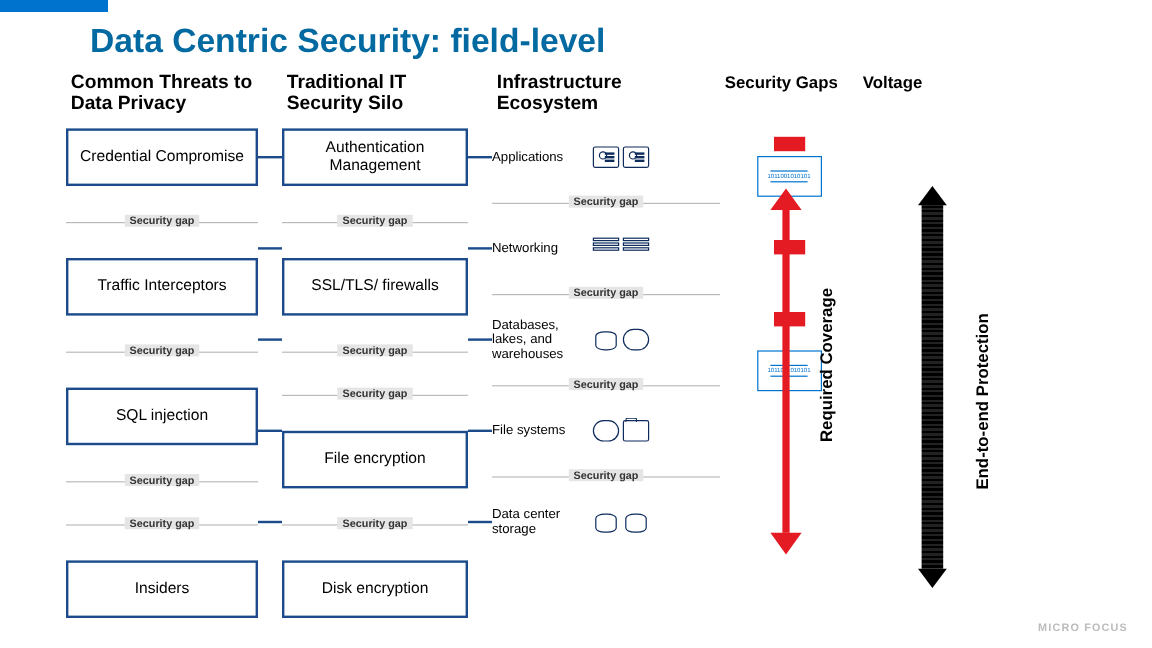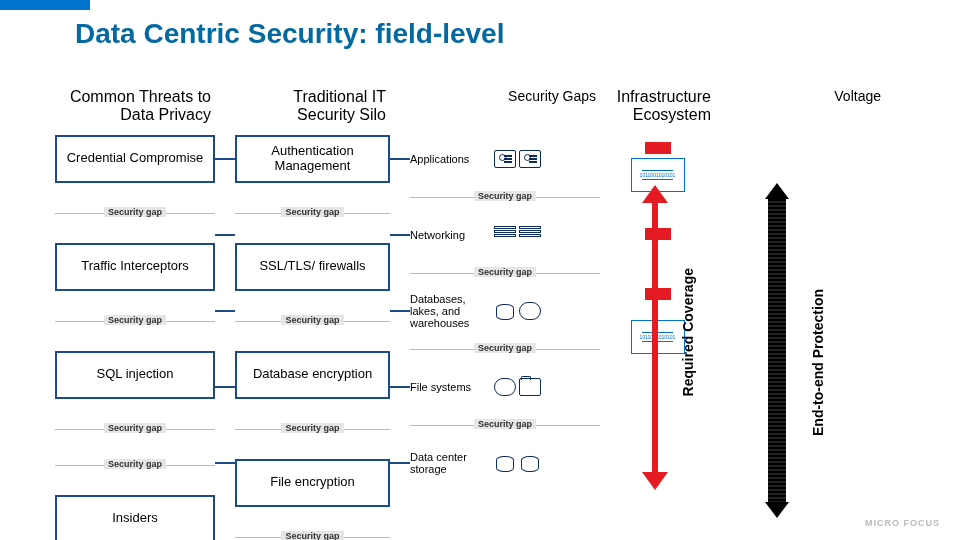--- a/index.html
+++ b/index.html
@@ -1,20 +1,20 @@
 <!DOCTYPE html>
 <html><head>
 <meta charset="utf-8">
 <style>
 * { box-sizing: border-box; margin: 0; padding: 0; }
 body { font-family: "Segoe UI", Arial, sans-serif; width: 960px; height: 540px; background: #fff; position: relative; color: #000; }
 .topbar { width: 90px; height: 10px; background: #0073cf; }
 .title { font-size: 28px; font-weight: 700; margin: 8px 0 10px 75px; color: #0369a1; }
 .grid { display: grid; grid-template-columns: 160px 20px 155px 20px 190px 115px 170px; margin-left: 55px; align-items: start; }
-.col-head { text-align: right; font-weight: 400; font-size: 16px; line-height: 1.15; padding: 0 4px 10px; margin-top: 28px; }
+.col-head { text-align: left; font-weight: 700; font-size: 16px; line-height: 1.15; padding: 0 4px 10px; }
 .col-head.small { font-size: 14px; }
 .box-col { display: flex; flex-direction: column; gap: 24px; }
 .box { border: 2px solid #1b4b8a; background: #fff; height: 48px; display: flex; align-items: center; justify-content: center; text-align: center; font-size: 13px; line-height: 1.15; padding: 2px 4px; }
 .gap-row { height: 12px; text-align: center; font-size: 9px; font-weight: 700; color: #333; position: relative; }
 .gap-row::before { content: ""; position: absolute; left: 0; right: 0; top: 50%; height: 1px; background: #bbb; }
 .gap-row span { background: #e5e5e5; padding: 0 4px; position: relative; }
 .connector { width: 20px; height: 48px; display: flex; align-items: center; }
 .connector-line { width: 100%; height: 2px; background: #1b4b8a; }
 .conn-stack { display: flex; flex-direction: column; gap: 8px; }
 .conn-gap { height: 12px; }
@@ -54,22 +54,22 @@
 <body>
 
 <div class="topbar"></div>
 <h1 class="title">Data Centric Security: field-level</h1>
 
 <div class="grid">
   <div class="col-head">Common Threats to Data Privacy</div>
   <div></div>
   <div class="col-head">Traditional IT Security Silo</div>
   <div></div>
+  <div class="col-head">Infrastructure Ecosystem</div>
   <div class="col-head small">Security Gaps</div>
-  <div class="col-head">Infrastructure Ecosystem</div>
   <div class="col-head small">Voltage</div>
 
   <div class="box-col">
     <div class="box">Credential Compromise</div>
     <div class="gap-row"><span>Security gap</span></div>
     <div class="box">Traffic Interceptors</div>
     <div class="gap-row"><span>Security gap</span></div>
     <div class="box">SQL injection</div>
     <div class="gap-row"><span>Security gap</span></div>
     <div class="gap-row"><span>Security gap</span></div>
@@ -96,21 +96,20 @@
     <div class="connector">
         <div class="connector-line"></div>
       </div>
   </div>
 
   <div class="box-col">
     <div class="box">Authentication Management</div>
     <div class="gap-row"><span>Security gap</span></div>
     <div class="box">SSL/TLS/ firewalls</div>
     <div class="gap-row"><span>Security gap</span></div>
-    <div class="box">Database encryption</div>
     <div class="gap-row"><span>Security gap</span></div>
     <div class="box">File encryption</div>
     <div class="gap-row"><span>Security gap</span></div>
     <div class="box">Disk encryption</div>
   </div>
 
   <div class="conn-stack">
     <div class="connector">
         <div class="connector-line"></div>
       </div>

